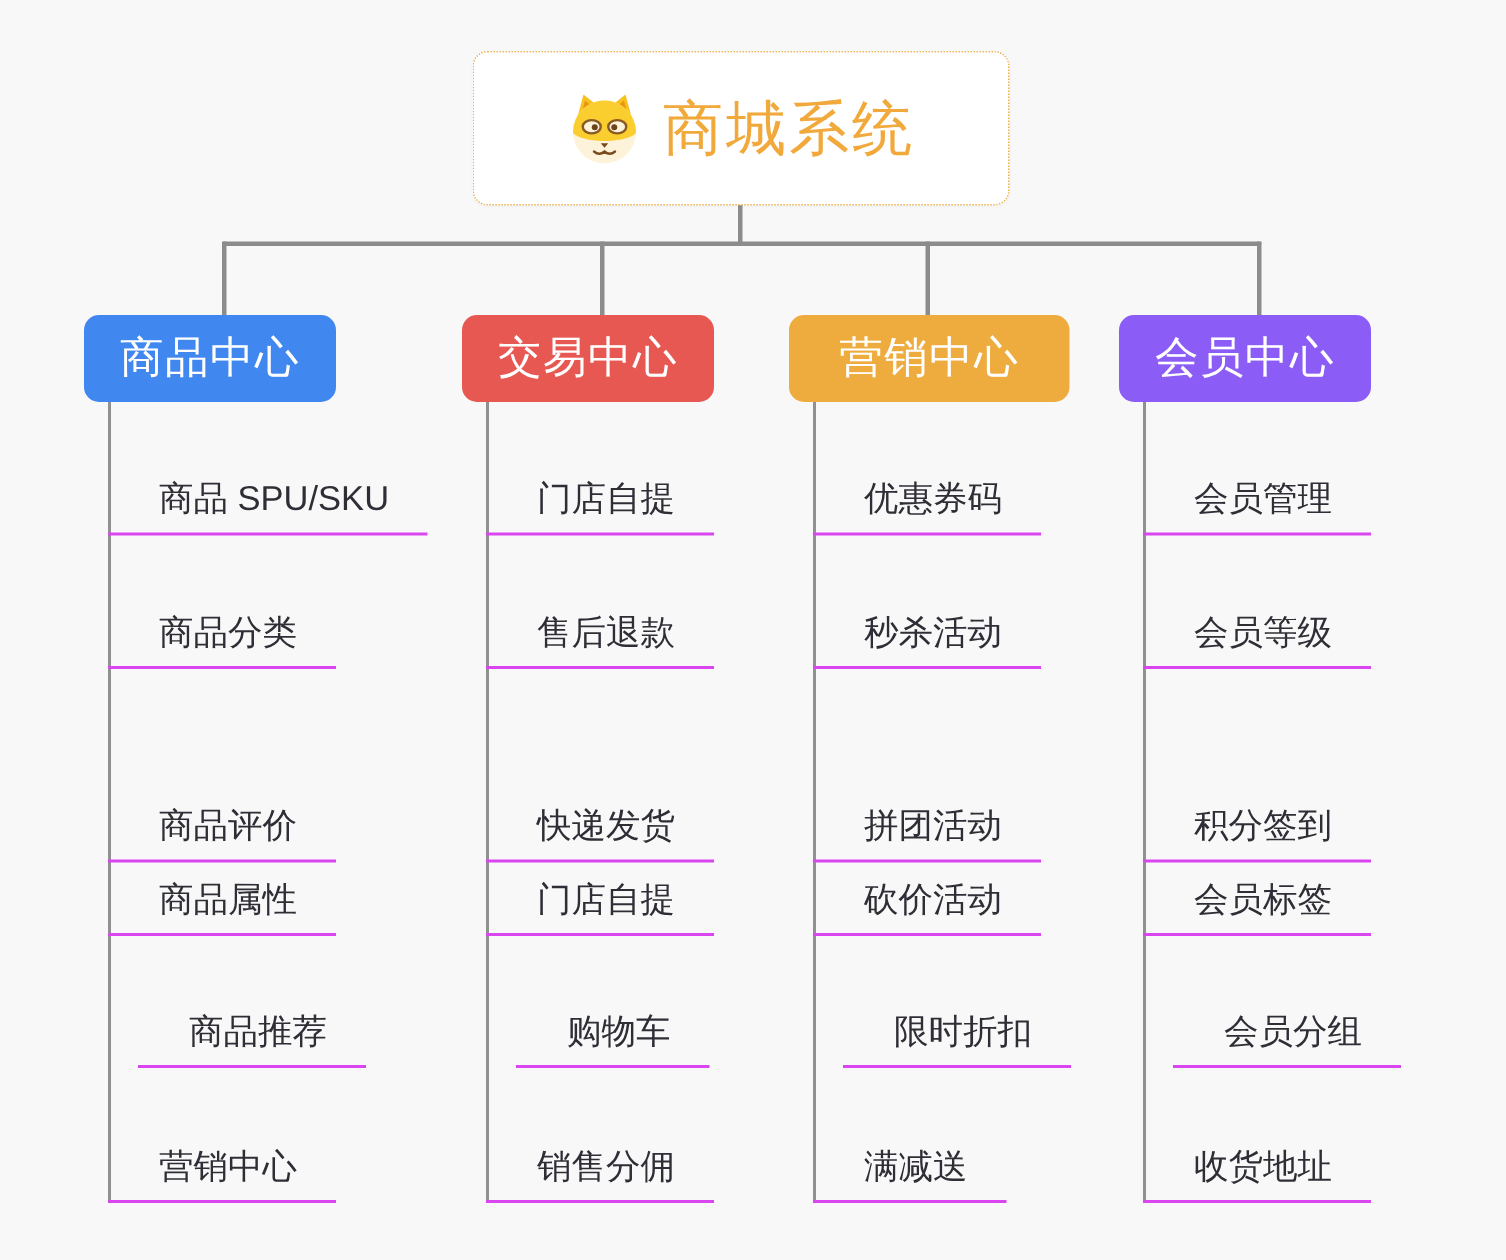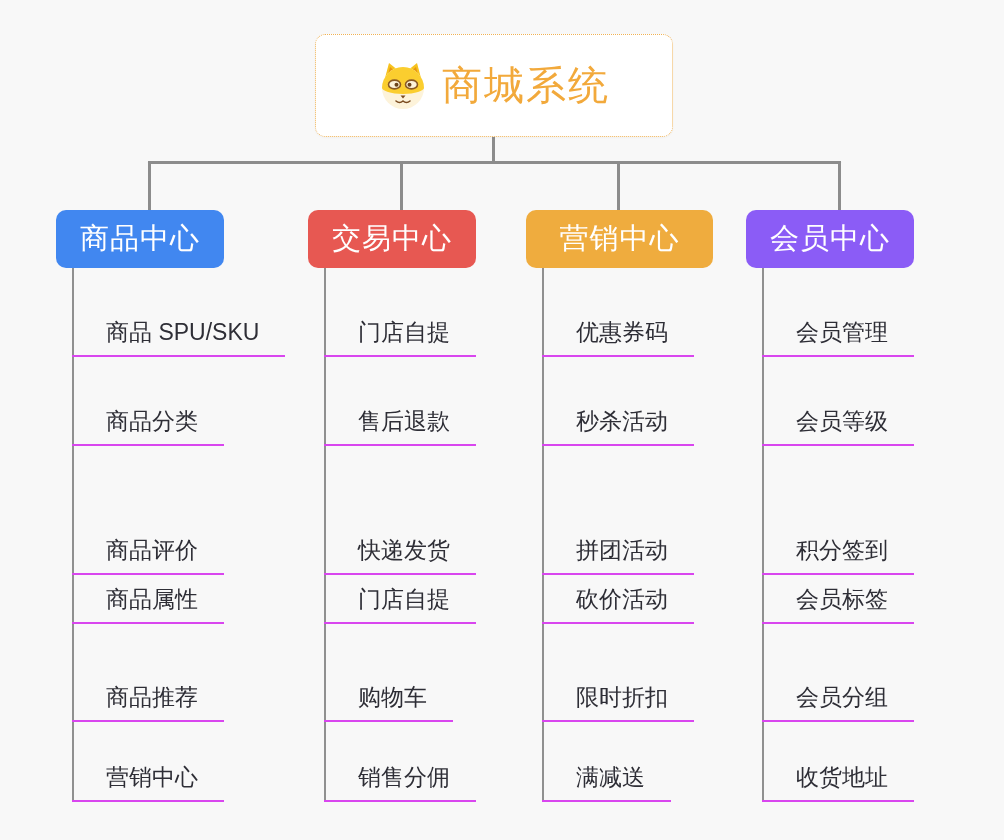--- a/index.html
+++ b/index.html
@@ -49,21 +49,21 @@
   }
   .branch-b2 .branch-header { width: 187px; }
 
   .branch-trunk {
     position: absolute; left: 16px; top: 58px; width: 2px; height: 534px;
     background: #909090;
   }
 
   .leaf { position: absolute; left: 16px; }
   .leaf-r0 { top: 107px; } .leaf-r1 { top: 196px; } .leaf-r2 { top: 285px; margin-top: 40px; }
-  .leaf-r3 { top: 374px; } .leaf-r4 { top: 472px; } .leaf-r5 { top: 552px; }
+  .leaf-r3 { top: 374px; } .leaf-r4 { top: 462px; padding-left: 20px; } .leaf-r5 { top: 552px; }
   .leaf-label {
     display: inline-block;
     font-size: 23px; line-height: 30px; color: #2e2e36;
     padding: 0 26px 8px 34px;
     border-bottom: 2px solid #d946ef;
     white-space: nowrap;
   }
 </style>
 </head>
 <body>

